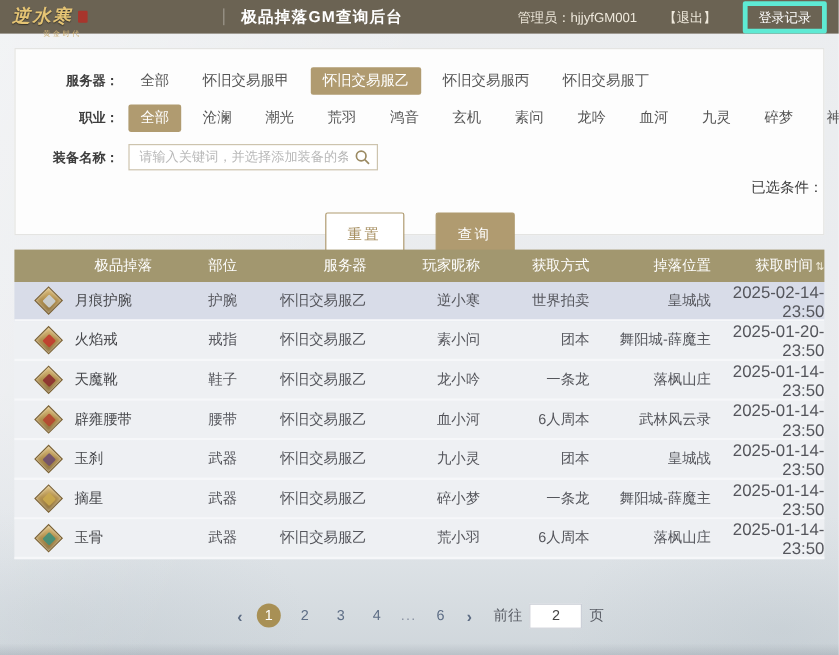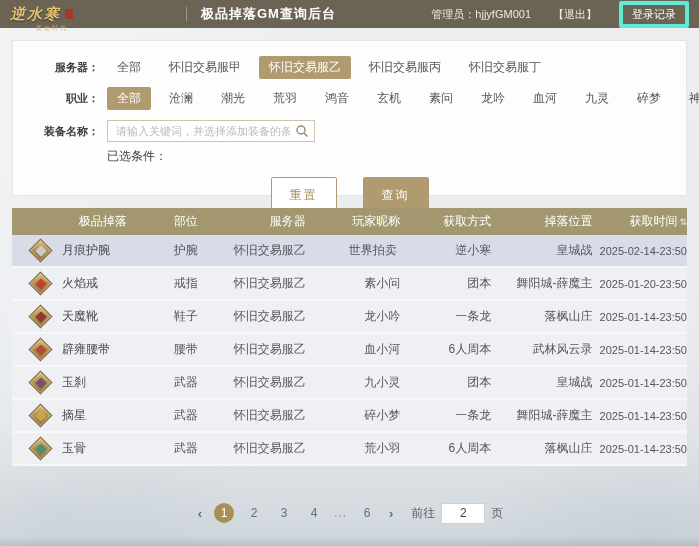--- a/index.html
+++ b/index.html
@@ -45,21 +45,21 @@
 
   
   .filter-panel {
     position:absolute; left:12px; top:40px; width:675px; height:156px;
     background:#fdfdfd; border:1px solid #e4e4e2;
   }
   .filter-row { display:flex; align-items:center; padding-left:18px; }
   .fr1 { margin-top:15px; }
   .fr2 { margin-top:8px; }
   .fr3 { margin-top:10px; }
-  .fr4 { margin-top:6px; }
+  .fr4 { margin-top:6px;justify-content:flex-end; }
   .f-label { width:68px; text-align:right; font-size:11px; color:#3d3d3d; font-weight:bold; flex:0 0 68px; }
   .chips { display:flex; align-items:center; margin-left:8px; }
   .chip {
     font-size:12px; color:#555; padding:3px 10px; margin-right:8px;
     border-radius:2px; cursor:pointer; white-space:nowrap;
   }
   .chip.selected { background:#b09b70; color:#fff; }
   .search-wrap { position:relative; margin-left:8px; }
   .search-input {
     width:208px; height:22px; border:1px solid #cdc4ae; background:#fff;
@@ -92,21 +92,21 @@
   .item-icon .dia {
     position:absolute; left:4px; top:4px; width:17px; height:17px; transform:rotate(45deg);
     background:linear-gradient(135deg,#dcbe7e 0%,#b3914f 45%,#866a38 100%);
     border:1px solid #7c6233; box-shadow: inset 0 0 3px rgba(255,244,214,.6);
   }
   .item-icon .core {
     position:absolute; left:9px; top:9px; width:8px; height:8px; transform:rotate(45deg);
     opacity:.9; border-radius:1px;
   }
   .item-name { margin-left:8px; color:#46474b; }
-  .td-time { font-size:11px; }
+  .td-time { font-size:14px; }
 
   
   .pagination {
     position:absolute; left:0; top:500px; width:699px; height:26px;
     display:flex; align-items:center; justify-content:center; gap:10px;
   }
   .pg-arrow { font-size:13px; color:#5c6b82; cursor:pointer; padding:0 2px; font-weight:bold; }
   .pg-num {
     min-width:20px; height:20px; line-height:20px; text-align:center;
     font-size:12px; color:#5d6d85; cursor:pointer; border-radius:50%;
@@ -211,22 +211,22 @@
   <div class="trow highlight">
     <div class="td c1 cell-item">
       <span class="item-icon">
           <span class="dia"></span>
           <span class="core" style="background: rgb(204, 211, 216);"></span>
         </span>
       <span class="item-name">月痕护腕</span>
     </div>
     <div class="td c2">护腕</div>
     <div class="td c3">怀旧交易服乙</div>
+    <div class="td c4">逆小寒</div>
     <div class="td c5">世界拍卖</div>
-    <div class="td c4">逆小寒</div>
     <div class="td c6">皇城战</div>
     <div class="td c7 td-time">2025-02-14-23:50</div>
   </div>
 
   <div class="trow">
     <div class="td c1 cell-item">
       <span class="item-icon">
           <span class="dia"></span>
           <span class="core" style="background: rgb(194, 59, 46);"></span>
         </span>

